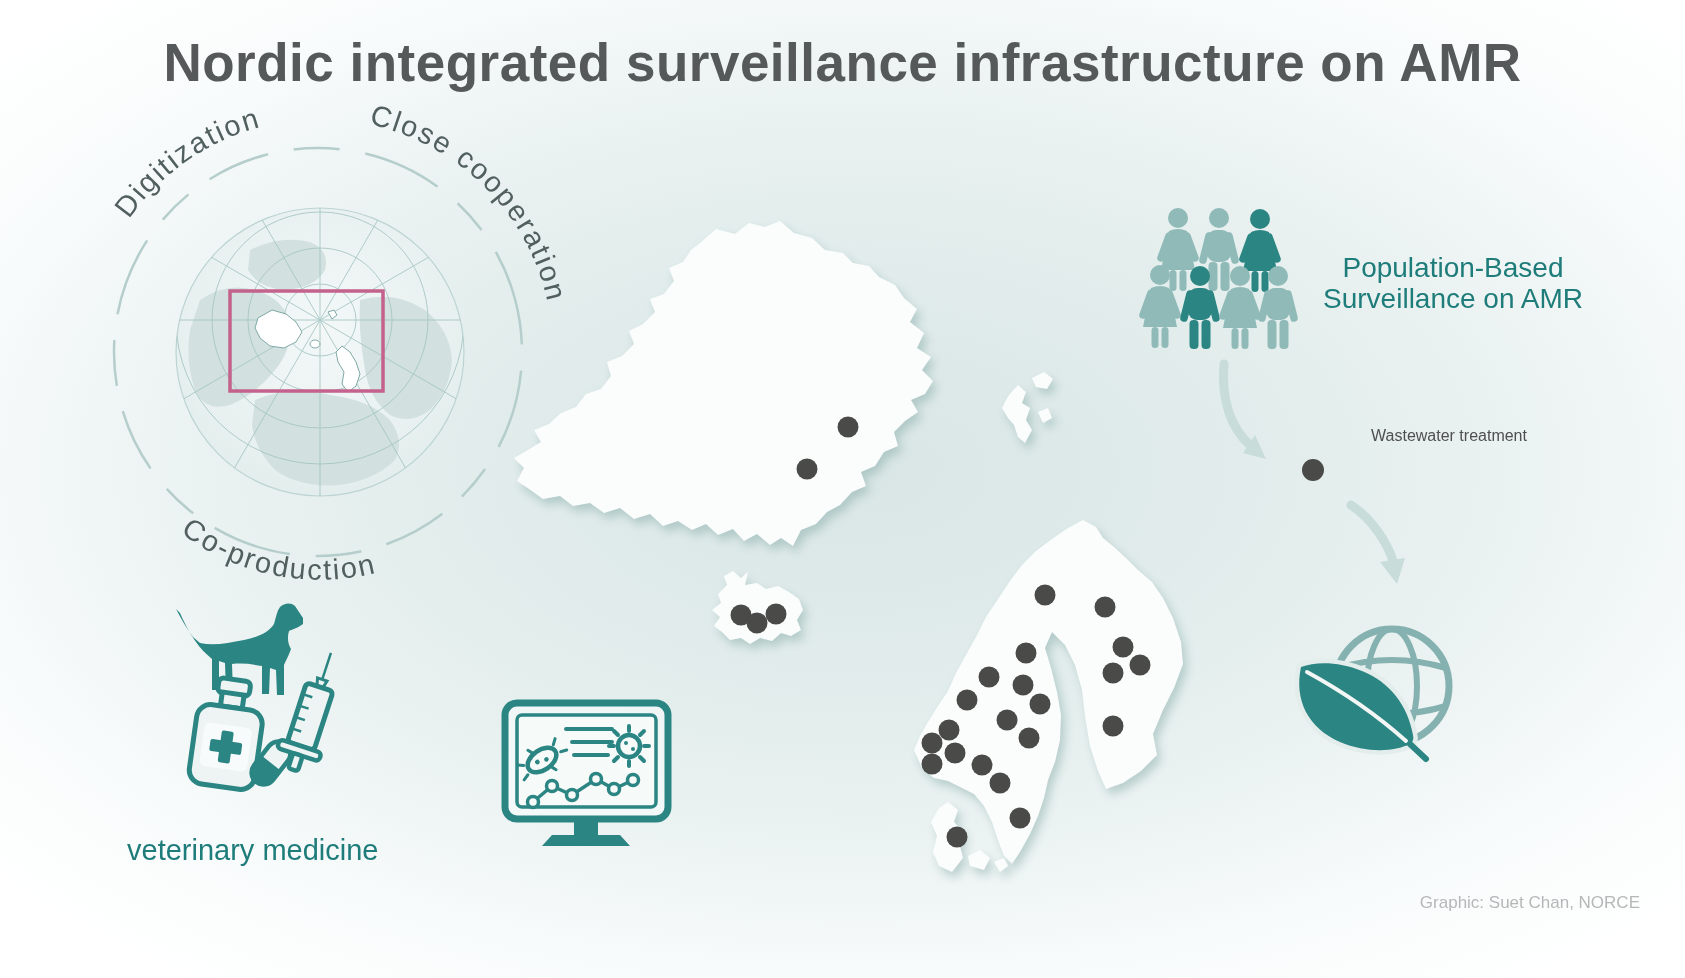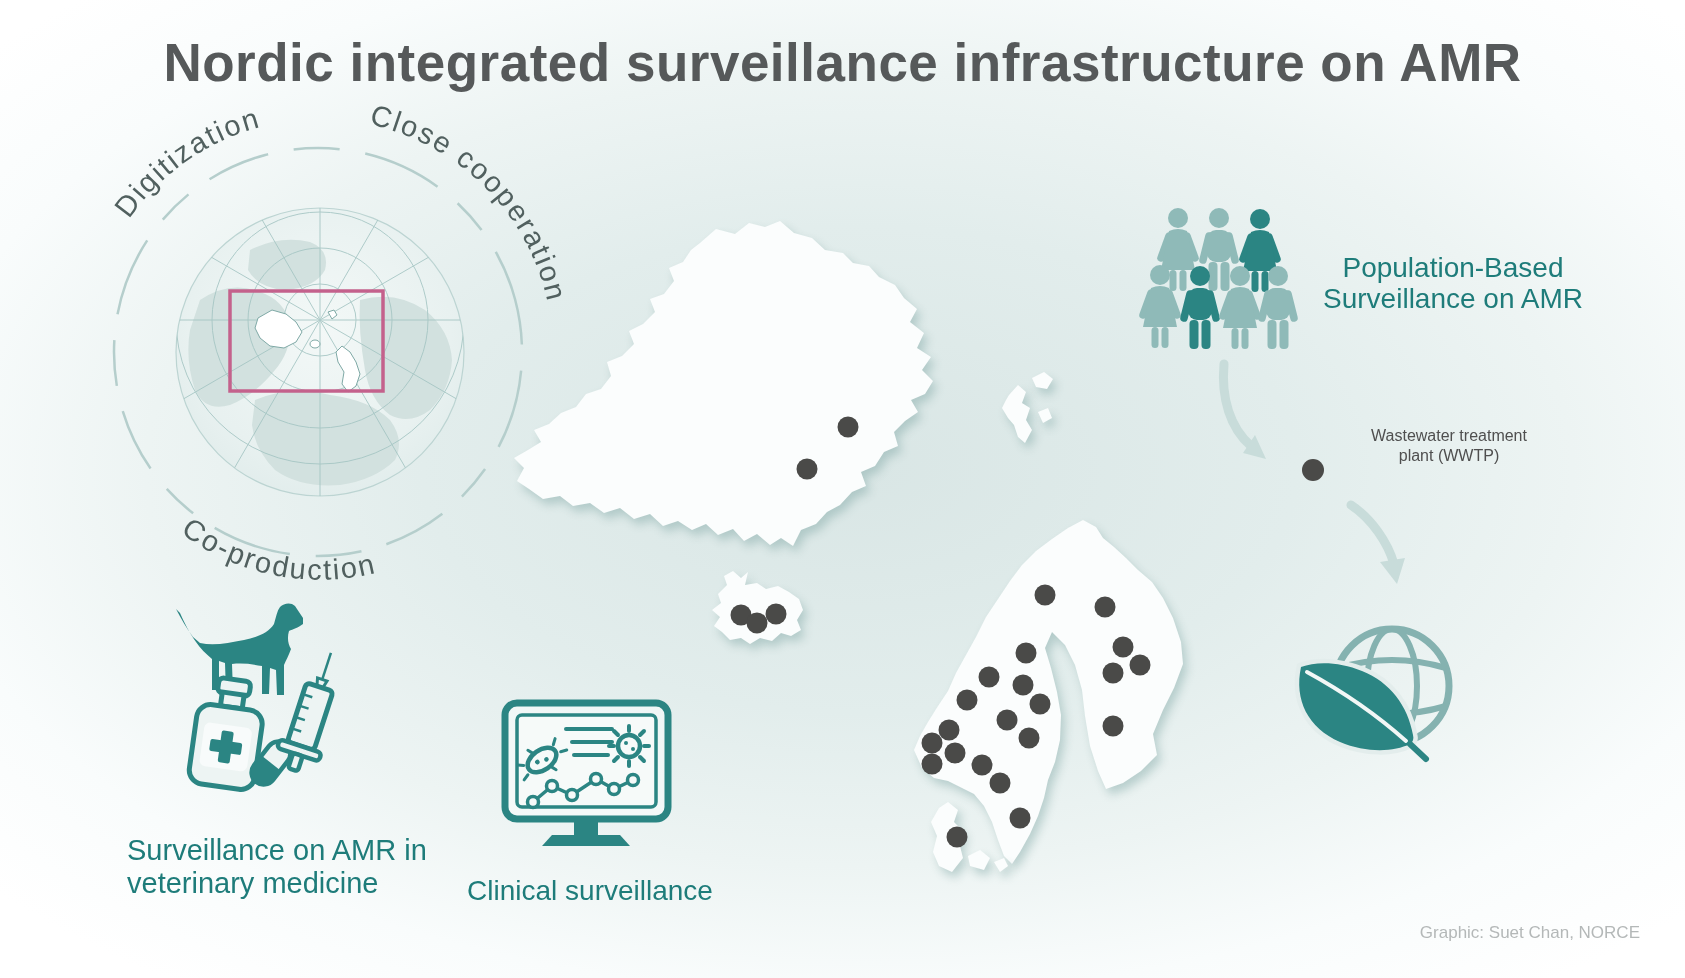--- a/index.html
+++ b/index.html
@@ -19,21 +19,21 @@
     font-size:53px;font-weight:bold;
     color:#56595a;letter-spacing:.5px;
   }
   .label{line-height:1.1;}
   .label.teal{color:var(--teal_dark);margin-top:25px;}
   .pop-label{left:1303px;top:228px;width:300px;text-align:center;font-size:28px;}
   .wwtp-label{left:1299px;top:426px;width:300px;text-align:center;font-size:16px;color:var(--text_gray);line-height:1.22;}
   .env-label{left:1240px;top:763px;width:300px;text-align:center;font-size:28px;line-height:1.12;}
   .vet-label{left:127px;top:809px;width:340px;text-align:left;font-size:29px;line-height:1.14;}
   .clin-label{left:440px;top:850px;width:300px;text-align:center;font-size:28px;line-height:1.17;}
-  .credit{left:1400px;top:923px;width:240px;text-align:right;font-size:17px;color:var(--credit_gray);}
+  .credit{left:1400px;top:893px;width:240px;text-align:right;font-size:17px;color:var(--credit_gray);}
   .land{fill:#fbfdfd;filter:drop-shadow(4px 6px 5px rgba(125,165,162,.45));}
   .curved-label{fill:var(--curved_label);font-size:29px;letter-spacing:2px;font-family:"Liberation Sans",sans-serif;}
 </style>
 </head>
 <body>
 
 <div class="canvas">
 
   <div class="abs page-title">Nordic integrated surveillance infrastructure on AMR</div>
 
@@ -271,27 +271,24 @@
     </g>
   </svg>
 
   <div class="abs label teal pop-label">
     <div>Population-Based</div>
     <div>Surveillance on AMR</div>
   </div>
 
   <div class="abs label wwtp-label">
     <div>Wastewater treatment</div>
-    <div>plant (WWTP)</div>
   </div>
 
 
   <div class="abs label teal vet-label">
-    <div>Surveillance on AMR in</div>
     <div>veterinary medicine</div>
   </div>
 
   <div class="abs label teal clin-label">
-    <div>Clinical surveillance</div>
   </div>
 
   <div class="abs credit">Graphic: Suet Chan, NORCE</div>
 </div>
 
 </body></html>

